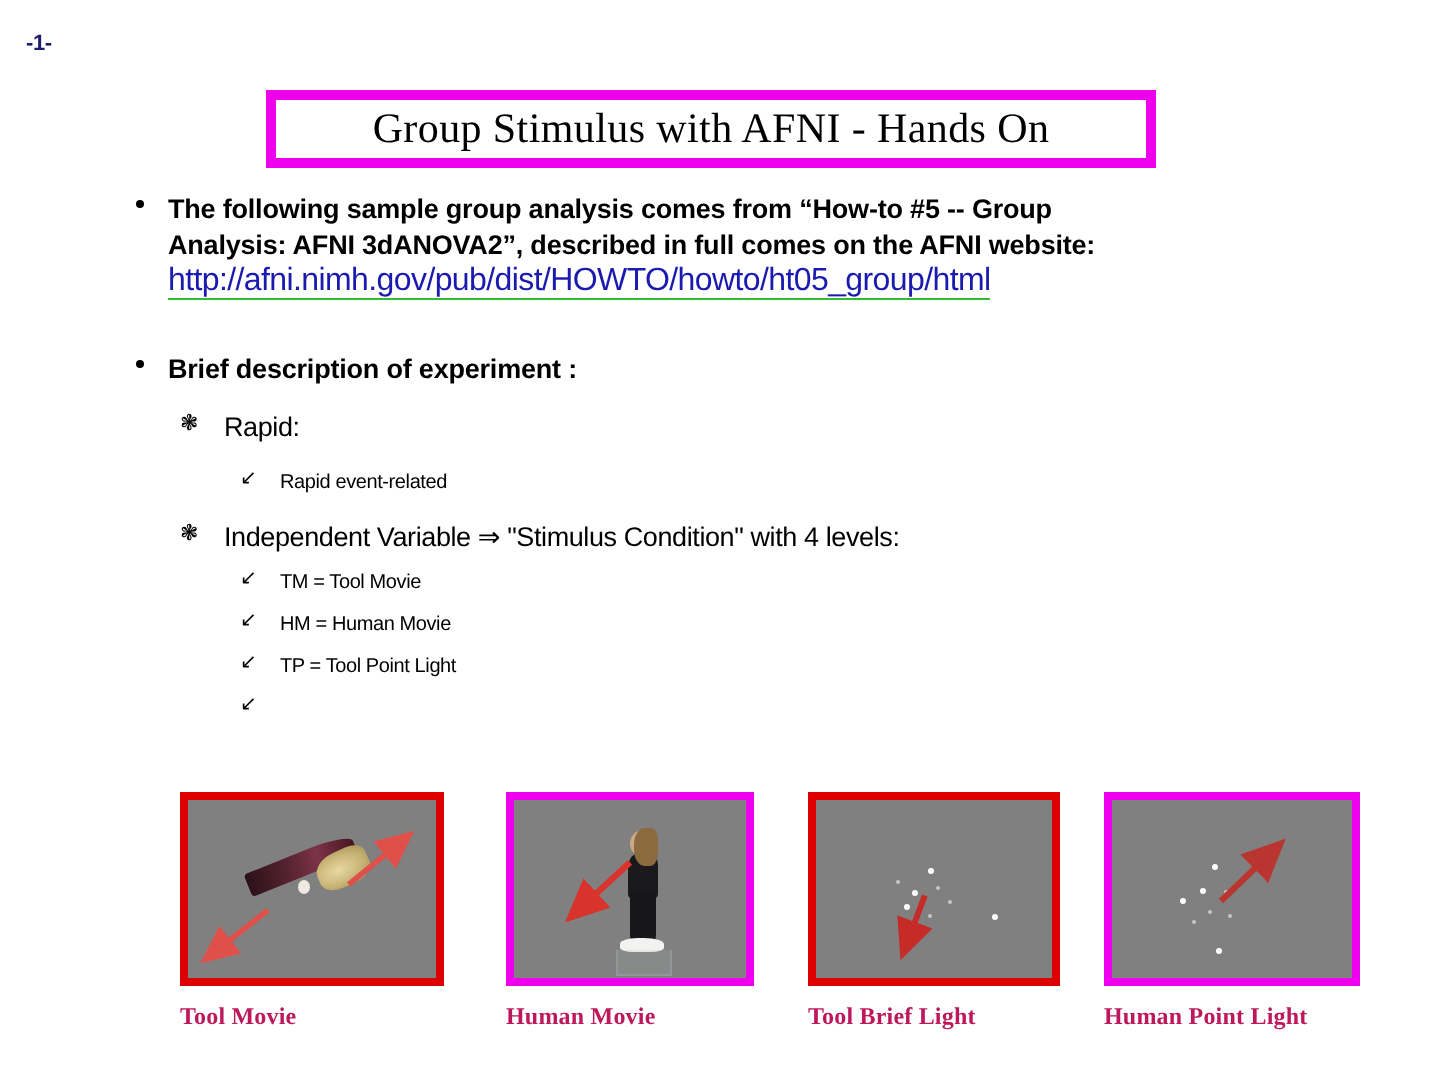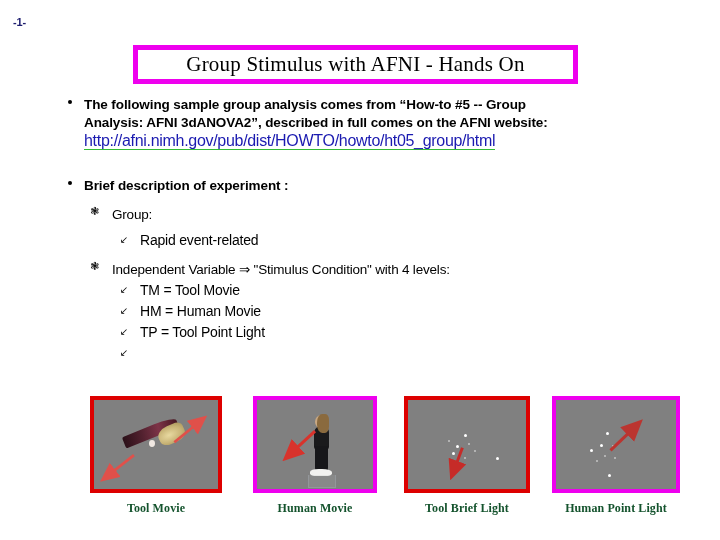--- a/index.html
+++ b/index.html
@@ -134,21 +134,21 @@
     position: absolute;
     left: 120px;
     top: 1px;
     font-family: "DejaVu Sans", sans-serif;
     font-size: 10px;
     color: #000000;
     line-height: 15px;
   }
   .l3-text {
     font-family: "Liberation Sans", sans-serif;
-    font-size: 14px;
+    font-size: 10px;
     color: #000000;
     line-height: 15px;
     letter-spacing: -0.2px;
   }
 
   
   .figures {
     position: absolute;
     left: 0;
     top: 396px;
@@ -162,22 +162,21 @@
   .fig-frame {
     box-sizing: border-box;
     position: relative;
     overflow: hidden;
     background: #808080;
   }
   .fig-caption {
     font-family: "Liberation Serif", serif;
     font-size: 12px;
     font-weight: bold;
-    color: #14532d;
-    text-align: center;
+    color: #be185d;
     margin-top: 8px;
     letter-spacing: 0.1px;
     white-space: nowrap;
   }
 
   
   .tool-body {
     position: absolute;
     left: 24%;
     top: 42%;
@@ -304,21 +303,21 @@
 
   <div class="l1">
     <span class="bullet-dot"></span>
     <div class="l1-text">
       <span class="l1-underline">Brief description of experiment</span><span> :</span>
     </div>
   </div>
 
   <div class="l2">
     <span class="bullet-g">❃</span>
-    <span class="l2-text">Group:</span>
+    <span class="l2-text">Rapid:</span>
   </div>
 
   <div class="l3">
     <span class="bullet-arrow">↙</span>
     <span class="l3-text">Rapid event-related</span>
   </div>
 
   <div class="l2">
     <span class="bullet-g">❃</span>
     <span class="l2-text">Independent Variable ⇒ "Stimulus Condition" with 4 levels:</span>

